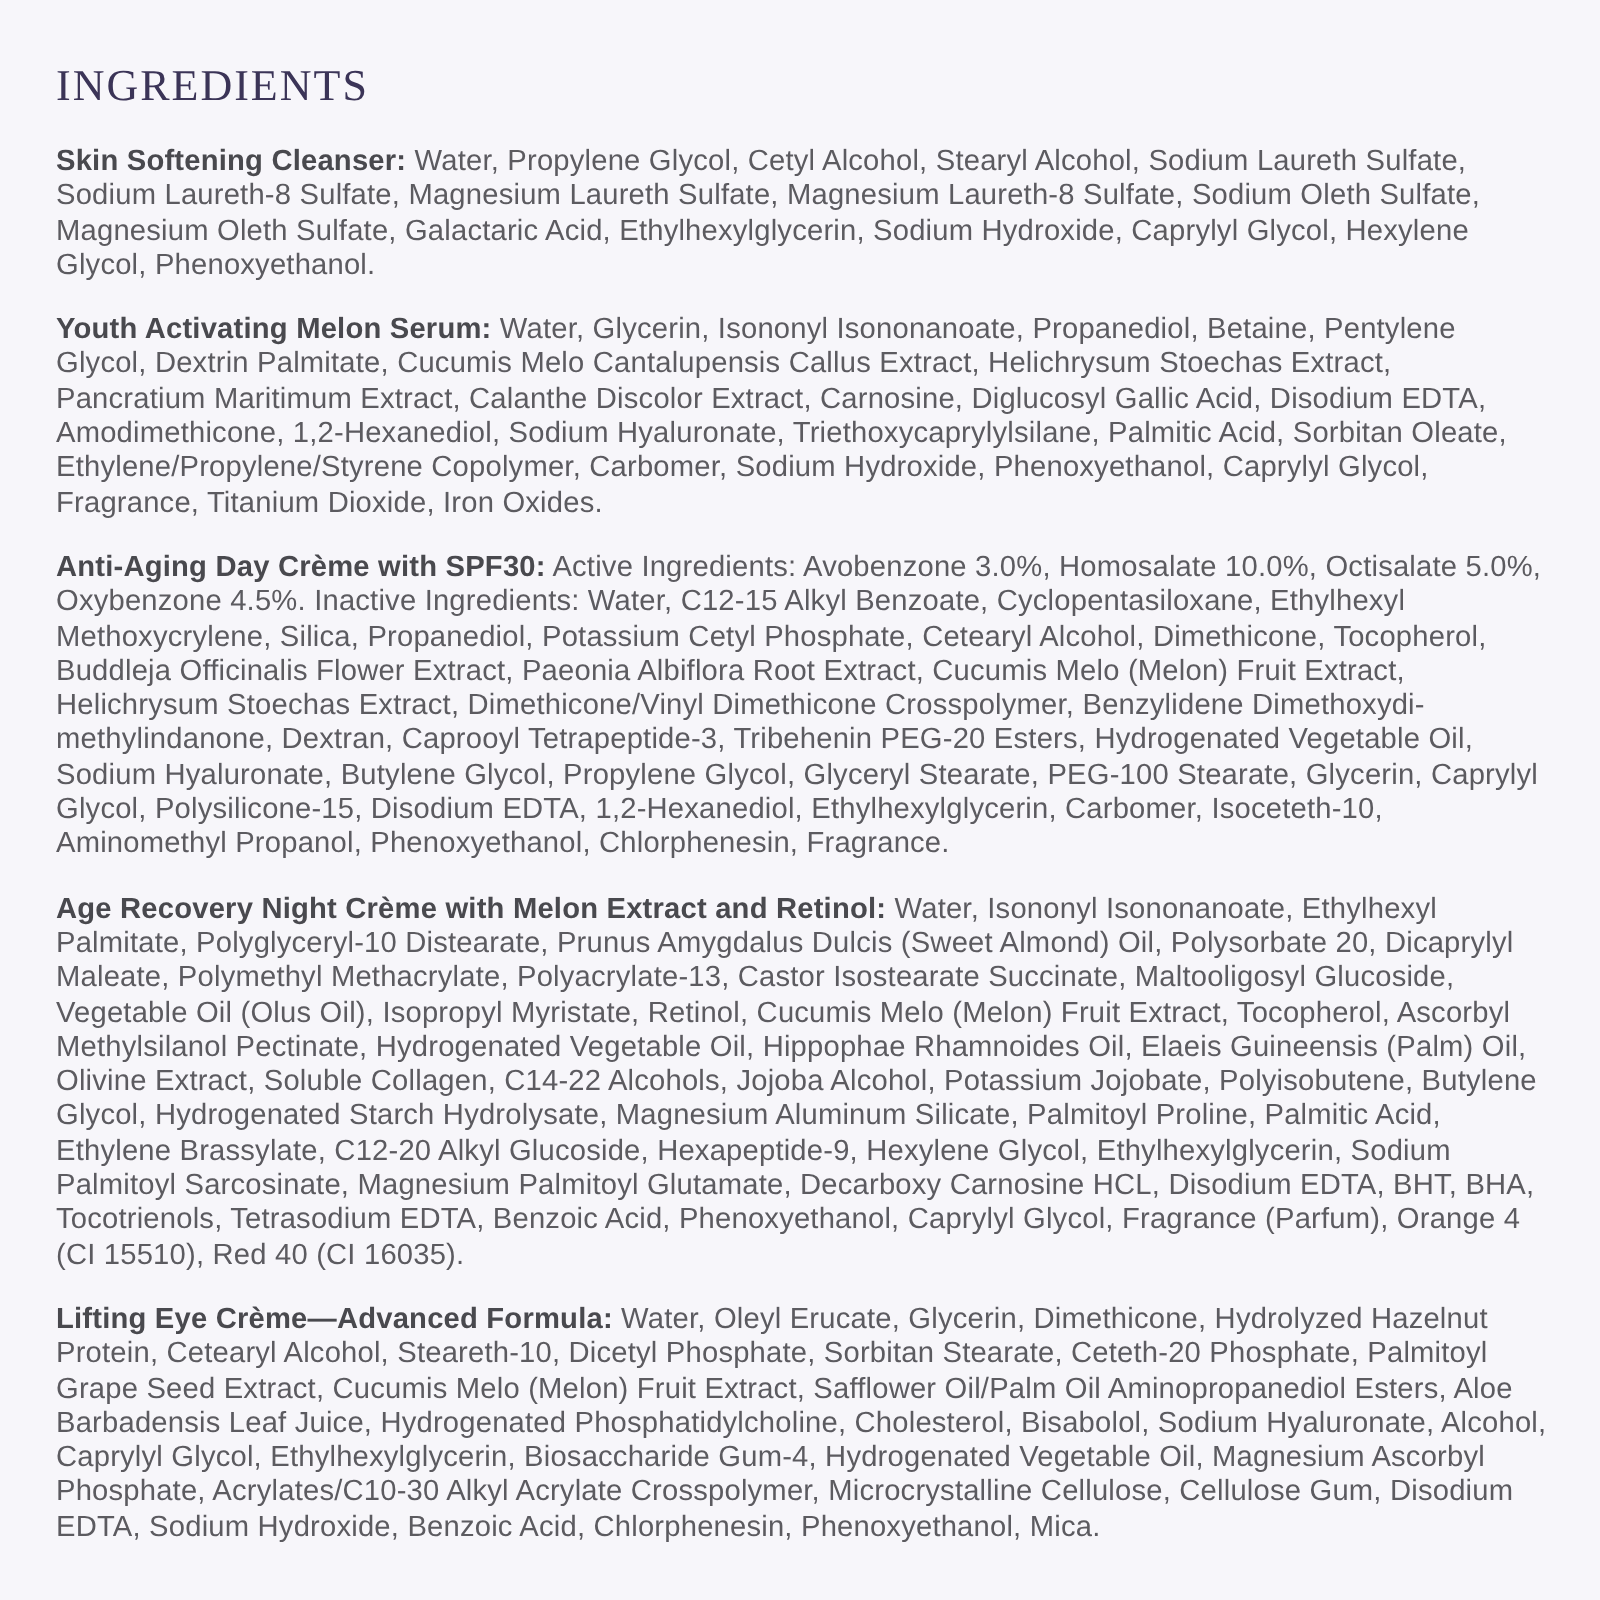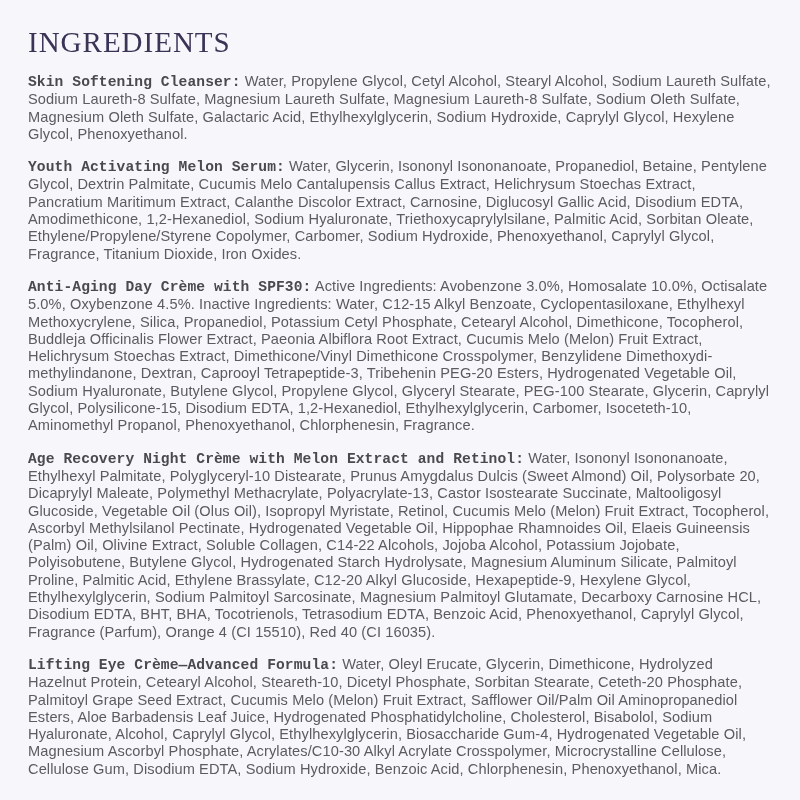--- a/index.html
+++ b/index.html
@@ -12,39 +12,38 @@
     width: 800px;
     height: 800px;
     box-sizing: border-box;
     background: #f7f6fa;
     padding: 26px 26px 0 28px;
     overflow: hidden;
   }
   .page-title {
     font-family: "Liberation Serif", serif;
     font-weight: 400;
-    font-size: 29px;
+    font-size: 22px;
     line-height: 33px;
     letter-spacing: 1px;
     color: #3b3457;
     margin: 0 0 14px 0;
   }
   .product-para {
     font-family: "Liberation Sans", sans-serif;
     font-size: 14.6px;
     line-height: 17.3px;
     letter-spacing: 0.1px;
     color: #5c5b60;
     margin: 0 0 15px 0;
     max-width: 746px;
   }
   .product-name {
     font-weight: bold;
     color: #49494e;
-    font-family: Liberation Mono, monospace;
   }
 </style>
 </head>
 <body>
 
 <div class="page">
 
   <h1 class="page-title">INGREDIENTS</h1>
 
   <div>

